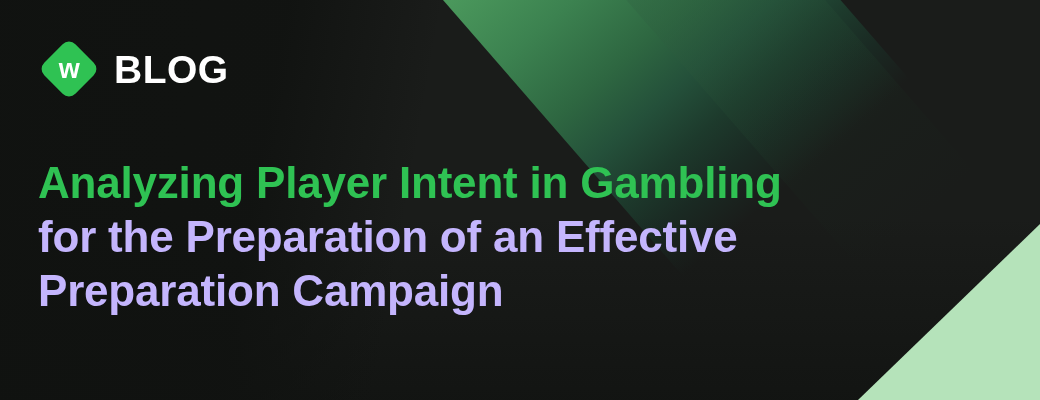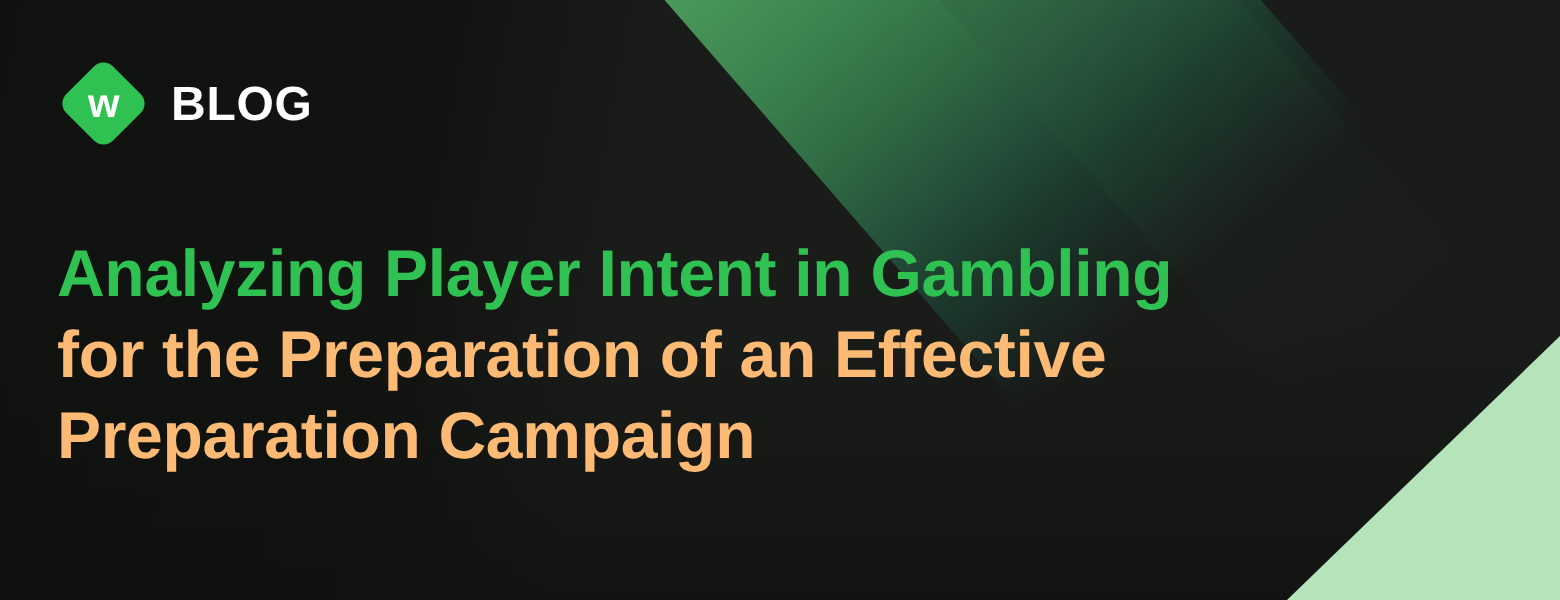--- a/index.html
+++ b/index.html
@@ -118,42 +118,42 @@
     z-index: 2;
     color: #ffffff;
     font-size: 27px;
     font-weight: bold;
     line-height: 1;
     letter-spacing: -0.5px;
     font-family: "Liberation Sans", sans-serif;
   }
   .brand-word {
     color: #ffffff;
-    font-size: 32px;
+    font-size: 39px;
     font-weight: bold;
     letter-spacing: 0.5px;
     line-height: 1;
   }
 
   .headline {
     position: absolute;
     top: 156px;
     left: 38px;
     width: 940px;
   }
   .headline-line {
     display: block;
     font-size: 44px;
     font-weight: bold;
     line-height: 54px;
     letter-spacing: -0.2px;
     white-space: nowrap;
   }
   .headline-line.accent { color: #2fc253; }
-  .headline-line.plain  { color: #fdba74; }
+  .headline-line.plain  { color: #c4b5fd; }
 </style>
 </head>
 <body>
 
 <div id="banner">
 
   <div class="bg-layer">
     <div class="diag-band"></div>
     <div class="diag-band-shadow"></div>
     <div class="vignette"></div>

